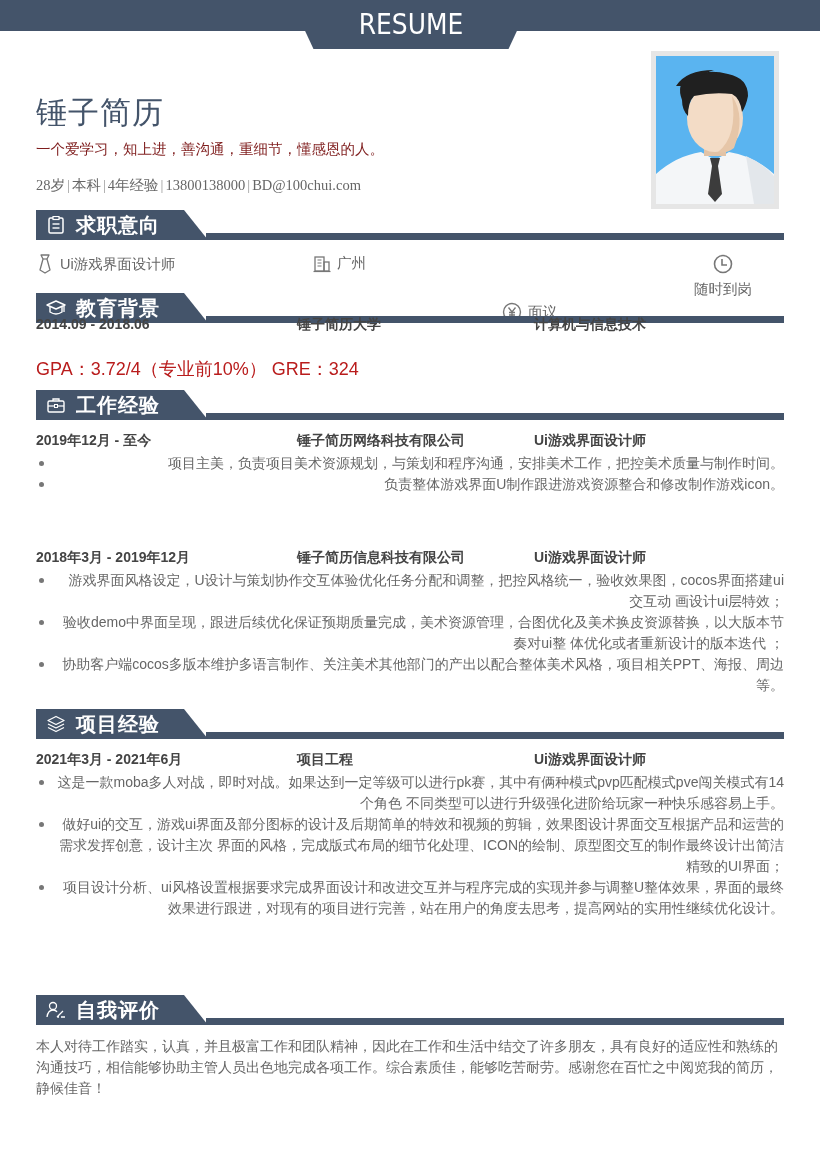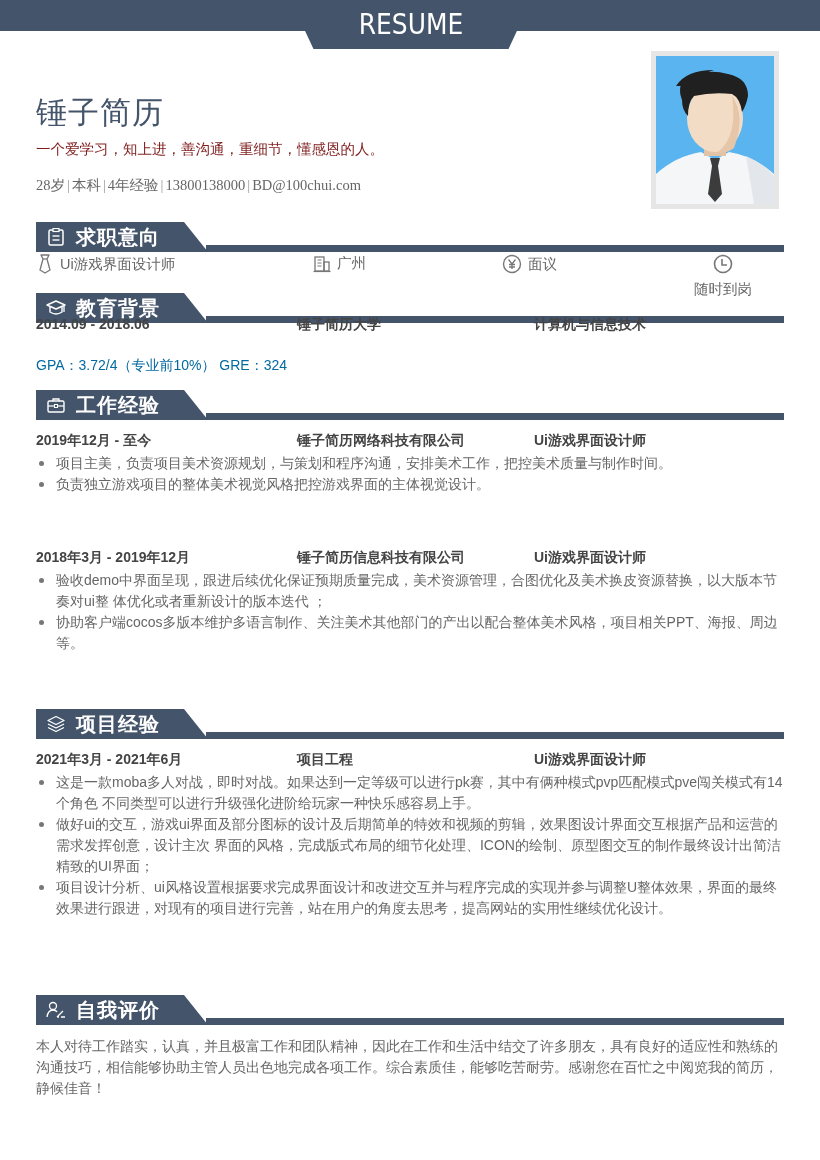--- a/index.html
+++ b/index.html
@@ -28,24 +28,24 @@
   .sec-title { position:absolute; left:40px; top:2px; color:#fff; font-size:20px; font-weight:bold; letter-spacing:1px; }
 
   .intent-row { position:absolute; top:254px; left:36px; width:748px; height:22px; font-size:14.5px; color:#666; }
   .intent-item { position:absolute; top:0; display:flex; align-items:center; gap:6px; }
   .intent-item svg { flex:none; }
 
   .row3 { position:absolute; left:36px; width:748px; font-size:14px; font-weight:bold; color:#444; height:20px; }
   .row3 span { position:absolute; top:0; }
   .c1 { left:0; } .c2 { left:249px;margin-left:12px; } .c3 { left:498px; }
 
-  .plain { position:absolute; left:36px; font-size:14px; color:#0369a1; }
+  .plain { position:absolute; left:36px; font-size:18px; color:#b91c1c; }
 
   ul.bul { position:absolute; left:36px; width:748px; list-style:none; font-size:14px; color:#666; line-height:21px; }
-  ul.bul li { position:relative; padding-left:20px; }
+  ul.bul li { position:relative; padding-left:20px;text-align:right; }
   ul.bul li::before { content:""; position:absolute; left:3px; top:8px; width:5px; height:5px; border-radius:50%; background:#777; }
 
   .eval { position:absolute; left:36px; top:1036px; width:748px; font-size:14px; color:#666; line-height:21px; }
 </style>
 </head>
 <body>
 
 <div class="topbar"></div>
 <div class="topbar-tab"></div>
 <div class="topbar-title">RESUME</div>
@@ -67,21 +67,21 @@
       <path d="M76 40 Q90 60 78 92 Q70 98 62 96 Q82 80 76 40 Z" fill="#e6c6a8"></path>
       <path d="M26 44 Q20 28 32 22 Q50 12 72 18 Q92 22 92 40 Q90 50 86 56 Q84 42 76 38 Q56 36 38 40 Q32 46 32 60 Q26 54 26 44 Z" fill="#202020"></path>
       <path d="M20 30 Q30 14 58 14 Q40 20 36 30 Z" fill="#202020"></path>
       <path d="M45 96 L59 112 L52 104 Z" fill="#ffffff"></path>
       <path d="M73 96 L59 112 L66 104 Z" fill="#ffffff"></path>
       <path d="M54 102 L64 102 L62 110 L66 138 L59 146 L52 138 L56 110 Z" fill="#3c3c3c"></path>
     </svg>
   </div>
 </div>
 
-<div class="sec-head" style="top:222px;">
+<div class="sec-head" style="top:210px;">
   <div class="sec-line"></div>
   <div class="sec-box"></div>
   <svg class="sec-icon" viewBox="0 0 20 18">
     <rect x="3" y="2" width="14" height="15" rx="1.5" fill="none" stroke="#fff" stroke-width="1.5"></rect>
     <rect x="7" y="0.5" width="6" height="3" fill="#44546a" stroke="#fff" stroke-width="1.2"></rect>
     <line x1="6.5" y1="8" x2="13.5" y2="8" stroke="#fff" stroke-width="1.4"></line>
     <line x1="6.5" y1="12" x2="13.5" y2="12" stroke="#fff" stroke-width="1.4"></line>
   </svg>
   <div class="sec-title">求职意向</div>
 </div>
@@ -98,21 +98,21 @@
     <svg width="18" height="18" viewBox="0 0 18 18">
       <rect x="2" y="2" width="9" height="14" fill="none" stroke="#777" stroke-width="1.3"></rect>
       <rect x="11" y="7" width="5" height="9" fill="none" stroke="#777" stroke-width="1.3"></rect>
       <line x1="4.5" y1="5" x2="8.5" y2="5" stroke="#777"></line>
         <line x1="4.5" y1="8" x2="8.5" y2="8" stroke="#777"></line>
         <line x1="4.5" y1="11" x2="8.5" y2="11" stroke="#777"></line>
       <line x1="0.5" y1="16.5" x2="17.5" y2="16.5" stroke="#777" stroke-width="1.2"></line>
     </svg>
     <span>广州</span>
   </div>
-  <div class="intent-item" style="left:466px;">
+  <div class="intent-item" style="left:466px;margin-top:48px;">
     <svg width="20" height="20" viewBox="0 0 20 20">
       <circle cx="10" cy="10" r="8.5" fill="none" stroke="#777" stroke-width="1.4"></circle>
       <path d="M6.5 5.5 L10 10 L13.5 5.5 M10 10 L10 15 M7 10.5 L13 10.5 M7 13 L13 13" fill="none" stroke="#777" stroke-width="1.3"></path>
     </svg>
     <span>面议</span>
   </div>
   <div class="intent-item" style="left:658px;flex-direction:column;">
     <svg width="20" height="20" viewBox="0 0 20 20">
       <circle cx="10" cy="10" r="8.5" fill="none" stroke="#777" stroke-width="1.6"></circle>
       <path d="M9 5 L9 11 L14 11" fill="none" stroke="#777" stroke-width="1.6"></path>
@@ -151,29 +151,30 @@
   <div class="sec-title">工作经验</div>
 </div>
 
 <div class="row3" style="top:432px;">
   <span class="c1">2019年12月 - 至今</span>
   <span class="c2">锤子简历网络科技有限公司</span>
   <span class="c3">Ui游戏界面设计师</span>
 </div>
 <ul class="bul" style="top:453px;">
   <li>项目主美，负责项目美术资源规划，与策划和程序沟通，安排美术工作，把控美术质量与制作时间。</li>
-  <li>负责独立游戏项目的整体美术视觉风格把控游戏界面的主体视觉设计。</li>
+  <li>负责整体游戏界面U制作跟进游戏资源整合和修改制作游戏icon。</li>
 </ul>
 
 <div class="row3" style="top:549px;">
   <span class="c1">2018年3月 - 2019年12月</span>
   <span class="c2">锤子简历信息科技有限公司</span>
   <span class="c3">Ui游戏界面设计师</span>
 </div>
 <ul class="bul" style="top:570px;">
+  <li>游戏界面风格设定，U设计与策划协作交互体验优化任务分配和调整，把控风格统一，验收效果图，cocos界面搭建ui交互动 画设计ui层特效；</li>
   <li>验收demo中界面呈现，跟进后续优化保证预期质量完成，美术资源管理，合图优化及美术换皮资源替换，以大版本节奏对ui整 体优化或者重新设计的版本迭代 ；</li>
   <li>协助客户端cocos多版本维护多语言制作、关注美术其他部门的产出以配合整体美术风格，项目相关PPT、海报、周边等。</li>
 </ul>
 
 <div class="sec-head" style="top:709px;">
   <div class="sec-line"></div>
   <div class="sec-box"></div>
   <svg class="sec-icon" viewBox="0 0 20 18">
     <path d="M10 1.5 L18 5.5 L10 9.5 L2 5.5 Z" fill="none" stroke="#fff" stroke-width="1.3" stroke-linejoin="round"></path>
     <path d="M2 9 L10 13 L18 9" fill="none" stroke="#fff" stroke-width="1.3" stroke-linejoin="round"></path>

